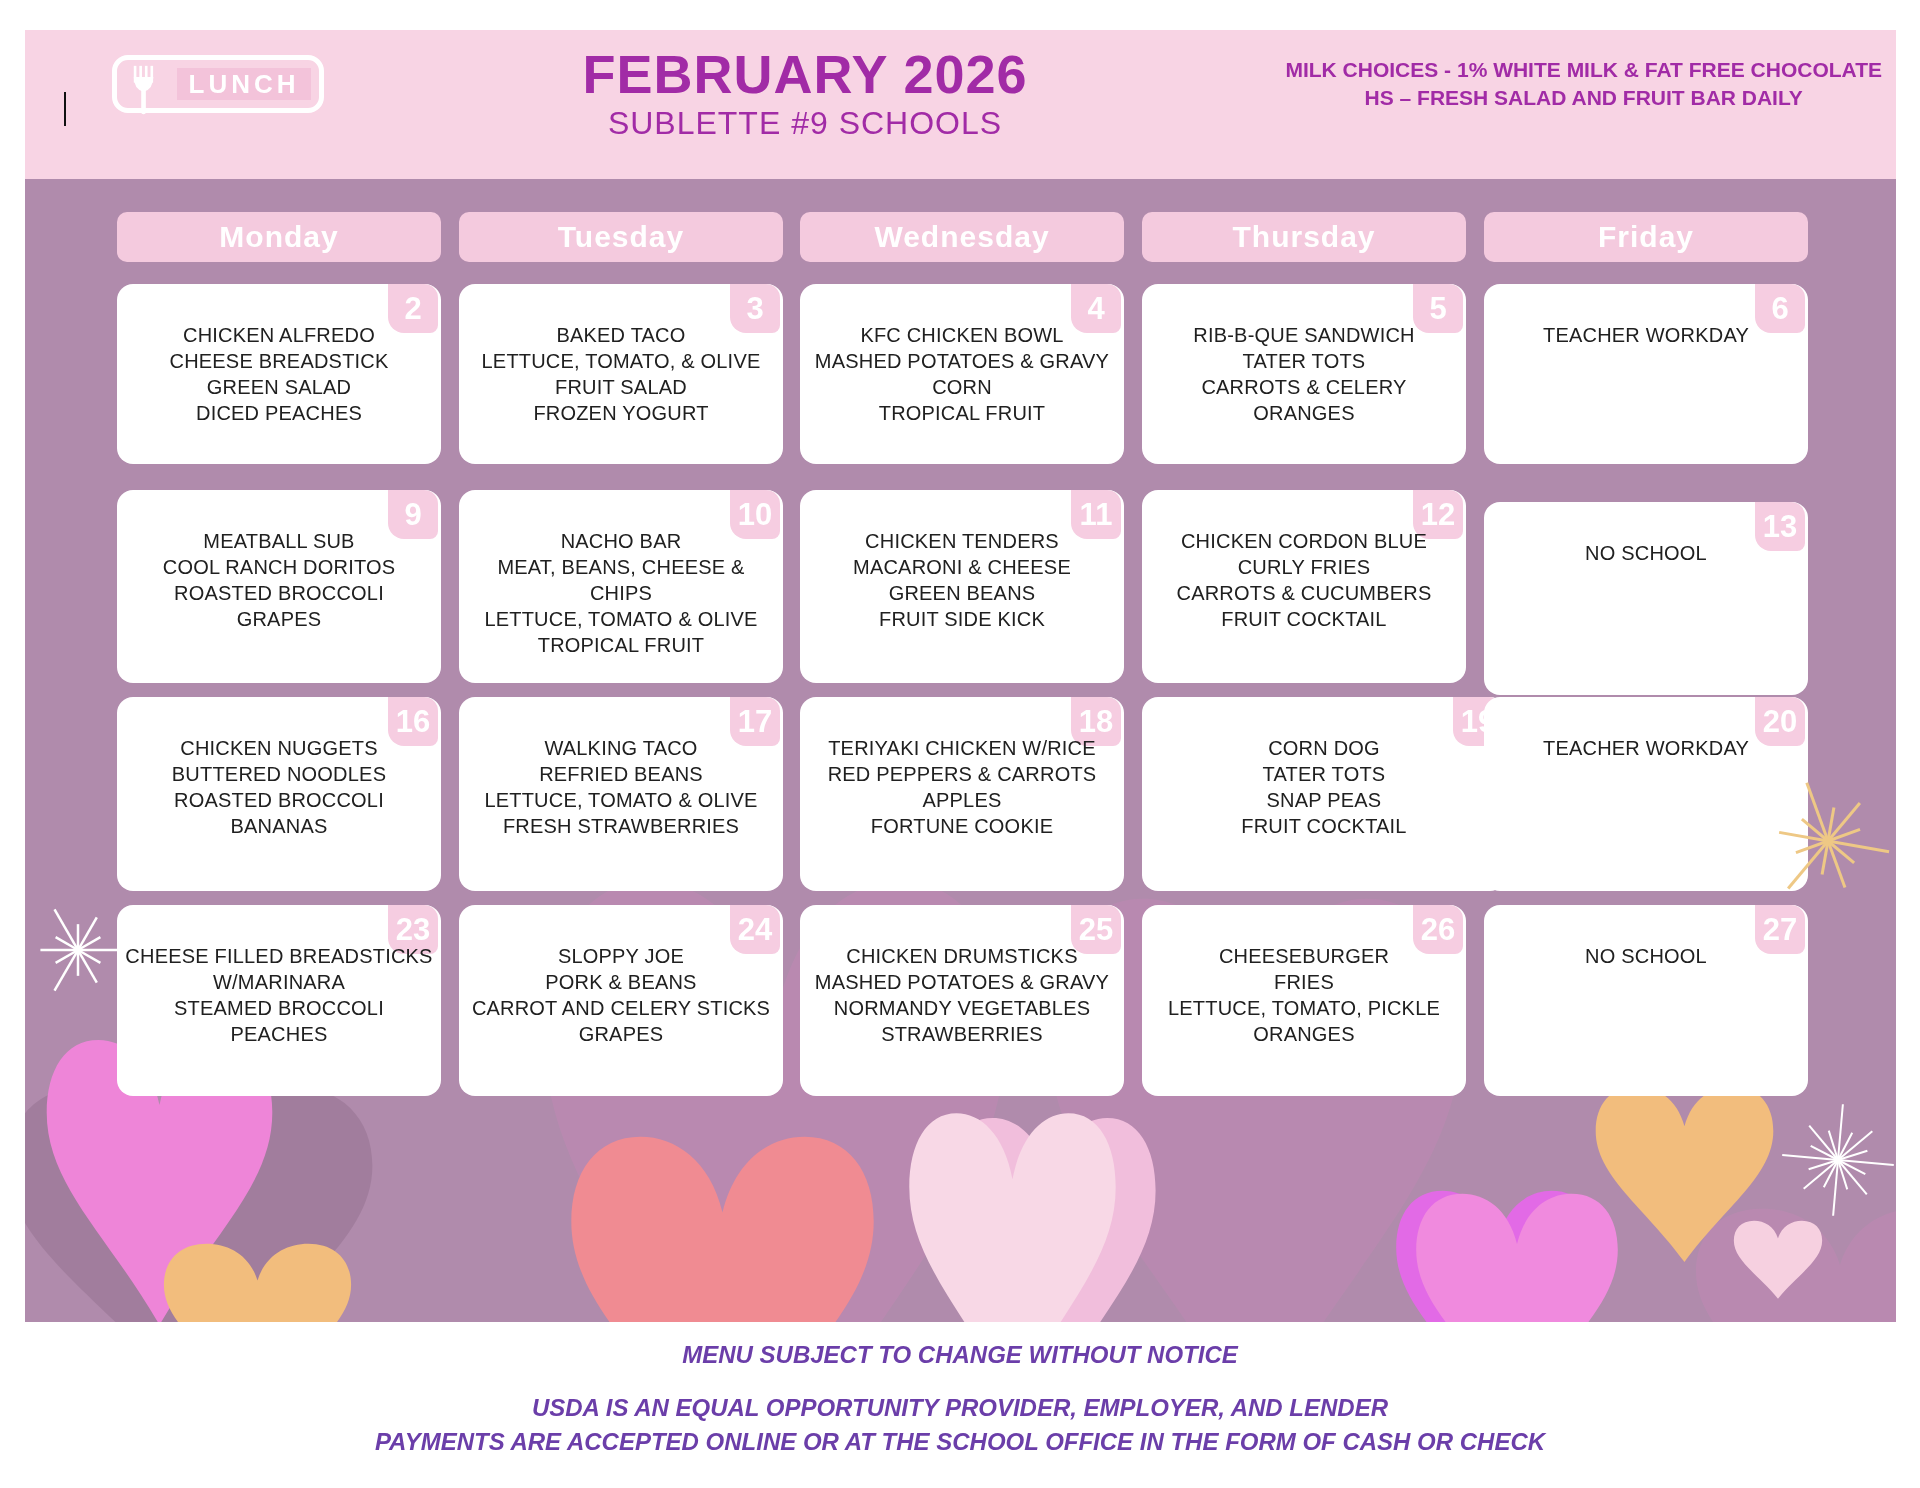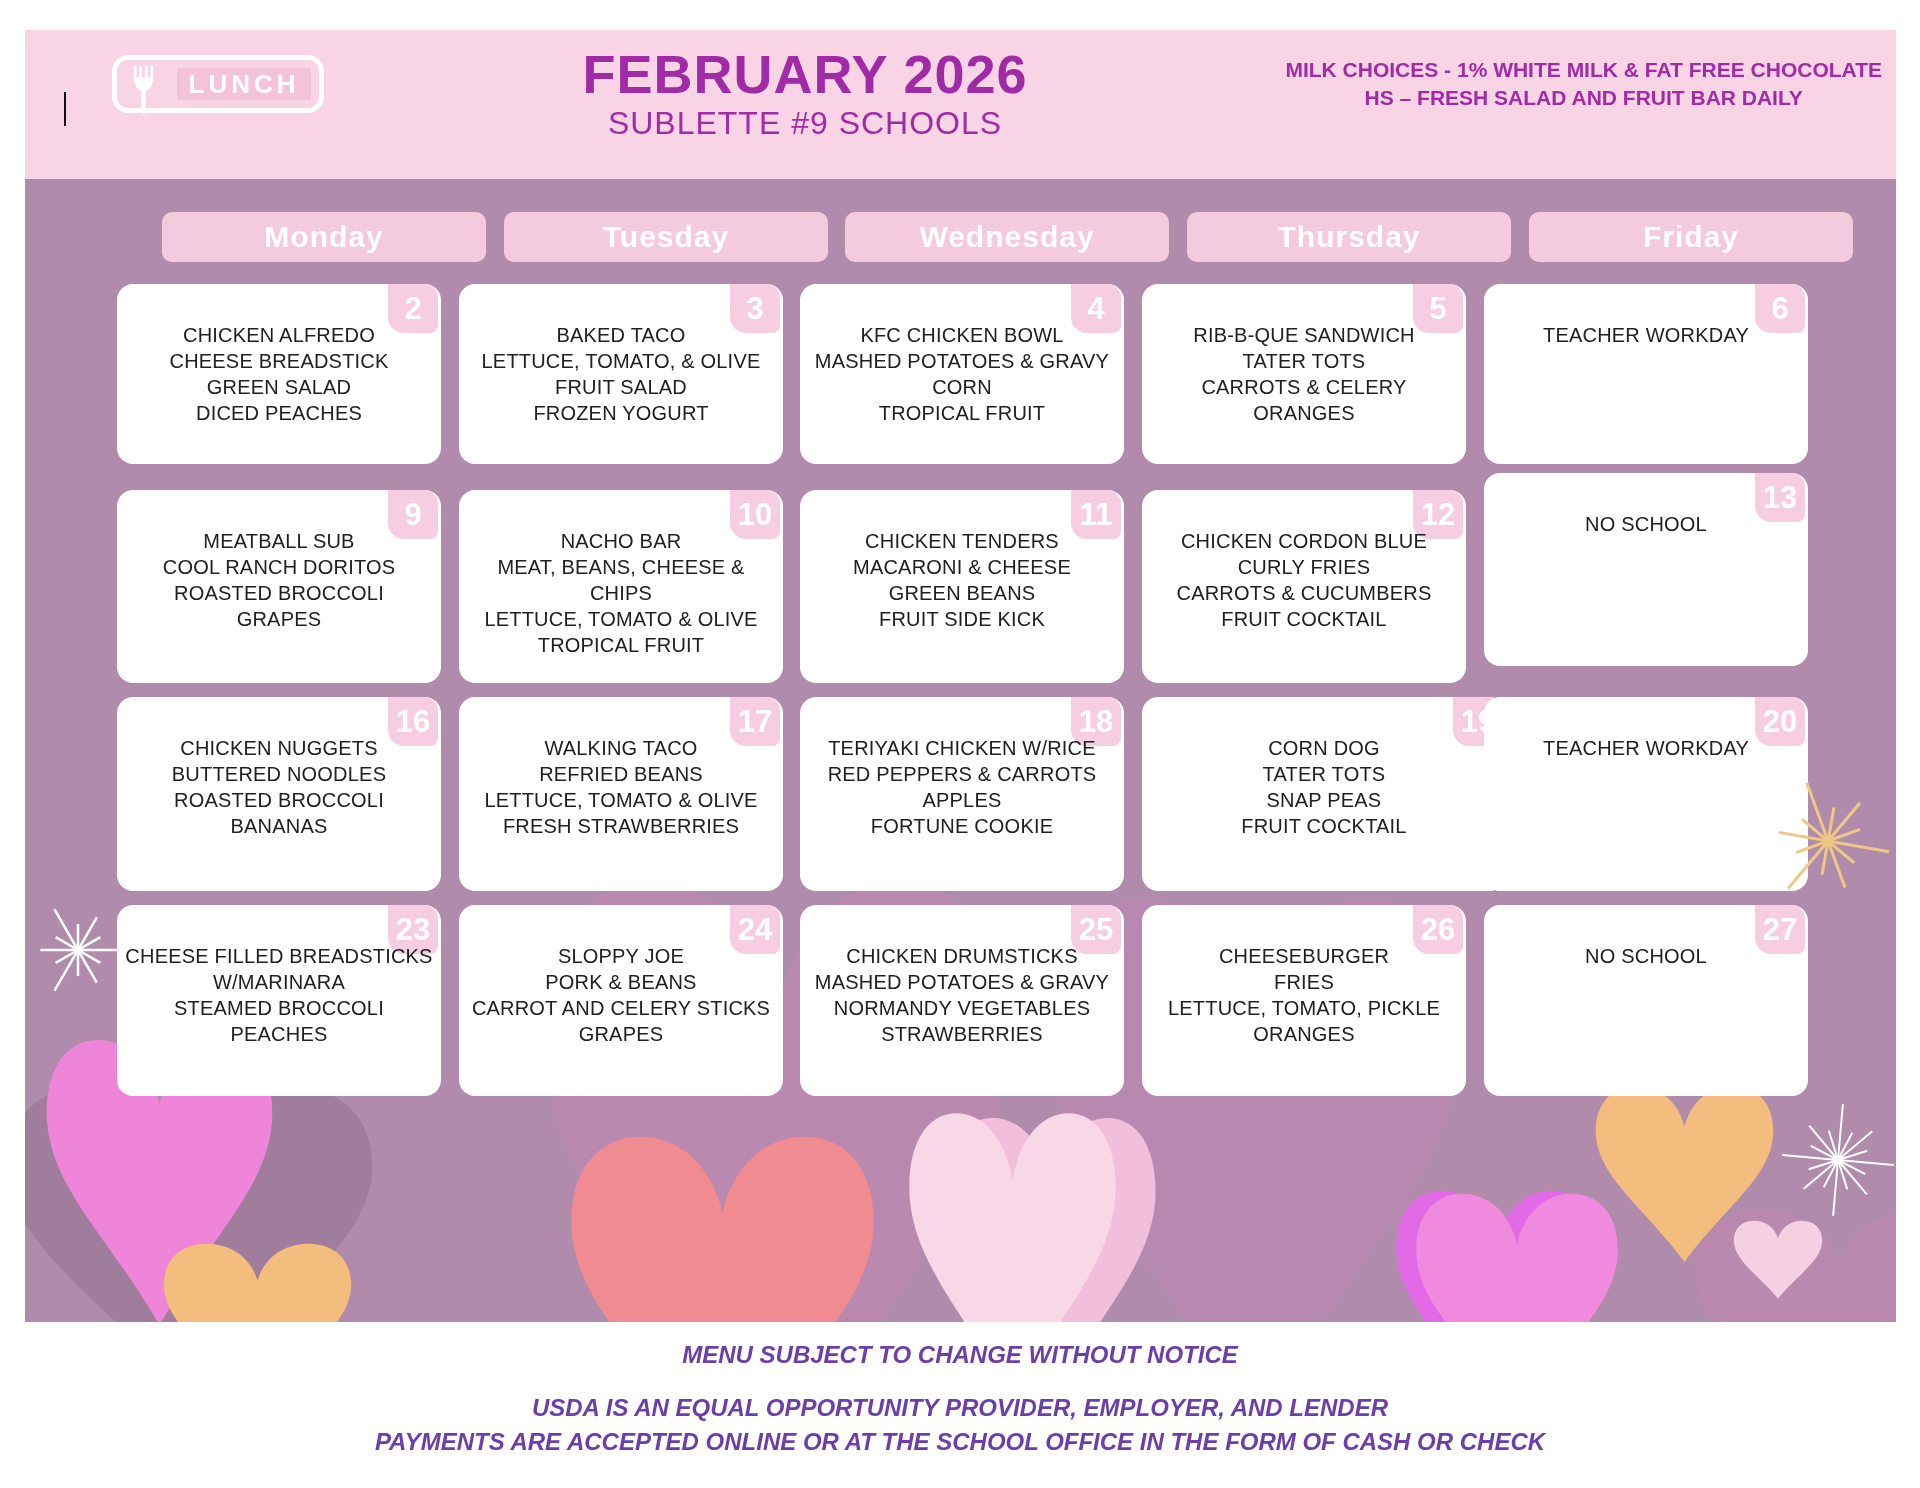--- a/index.html
+++ b/index.html
@@ -17,21 +17,21 @@
                width:max-content;text-align:center;}
   .page-title{font-size:54px;font-weight:bold;color:#a12ba6;letter-spacing:1px;line-height:56px;}
   .page-subtitle{font-size:32px;color:#a12ba6;letter-spacing:1px;margin-top:3px;}
   .header-notes{position:absolute;right:14px;top:26px;text-align:center;color:#a12ba6;
                 font-weight:bold;font-size:21px;line-height:28px;}
   .cursor-artifact{position:absolute;left:64px;top:92px;width:2px;height:34px;background:#111111;}
   
   .board{position:absolute;left:25px;top:179px;width:1871px;height:1143px;background:#b08bac;overflow:hidden;}
   .decor{position:absolute;z-index:1;}
   .day-pill{position:absolute;top:33px;height:50px;background:#f4cade;border-radius:10px;
-            display:flex;align-items:center;justify-content:center;z-index:2;margin-left:45px;}
+            display:flex;align-items:center;justify-content:center;z-index:2;}
   .day-pill span{color:#ffffff;font-weight:bold;font-size:30px;letter-spacing:1px;}
   .menu-card{position:absolute;background:#ffffff;border-radius:16px;z-index:2;}
   .date-badge{position:absolute;top:0;right:3px;width:50px;height:49px;background:#f6cde1;
               border-radius:0 14px 8px 16px;display:flex;align-items:center;justify-content:center;
               color:#ffffff;font-size:31px;font-weight:bold;}
   .card-content{position:absolute;left:6px;right:6px;top:38px;bottom:10px;display:flex;
                 flex-direction:column;justify-content:flex-start;text-align:center;}
   .menu-line{font-size:20px;line-height:26px;color:#202020;letter-spacing:0.2px;}
   .starburst{position:absolute;z-index:3;}
   
@@ -198,21 +198,21 @@
       </div>
       <div class="menu-card" style="left: 1117px; top: 311px; width: 324px; height: 193px;">
         <div class="date-badge">12</div>
         <div class="card-content">
           <div class="menu-line">CHICKEN CORDON BLUE</div>
           <div class="menu-line">CURLY FRIES</div>
           <div class="menu-line">CARROTS &amp; CUCUMBERS</div>
           <div class="menu-line">FRUIT COCKTAIL</div>
         </div>
       </div>
-      <div class="menu-card" style="left: 1459px; top: 294px; width: 324px; height: 193px;">
+      <div class="menu-card" style="left: 1459px; top: 323px; width: 324px; height: 193px;">
         <div class="date-badge">13</div>
         <div class="card-content">
           <div class="menu-line">NO SCHOOL</div>
         </div>
       </div>
       <div class="menu-card" style="left: 92px; top: 518px; width: 324px; height: 194px;">
         <div class="date-badge">16</div>
         <div class="card-content">
           <div class="menu-line">CHICKEN NUGGETS</div>
           <div class="menu-line">BUTTERED NOODLES</div>

